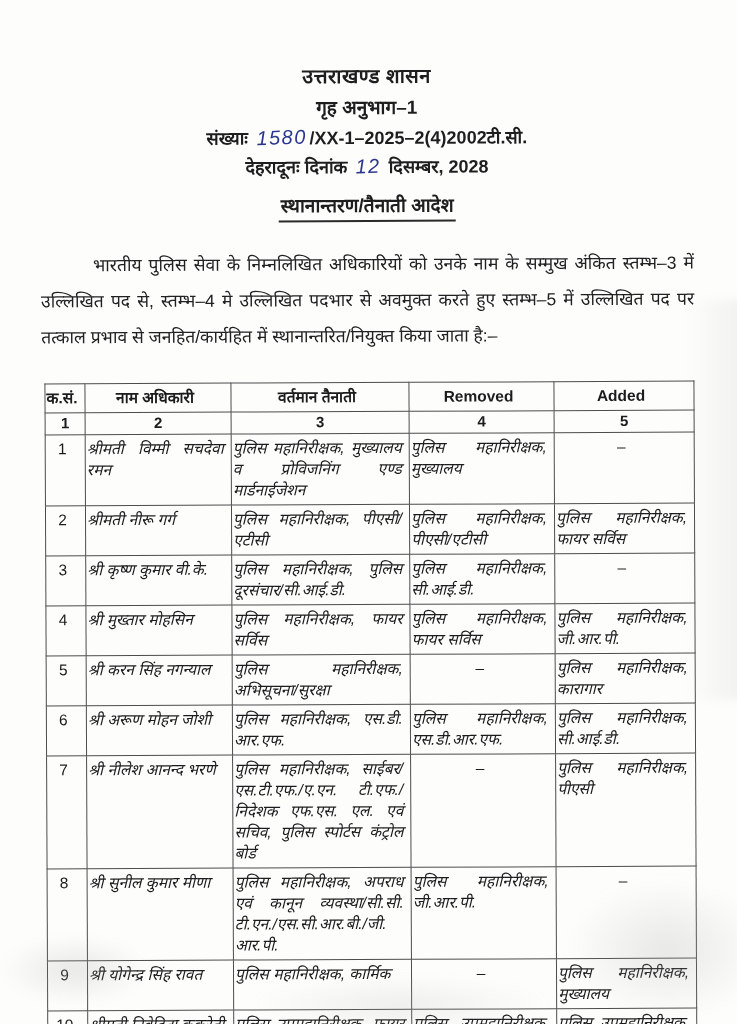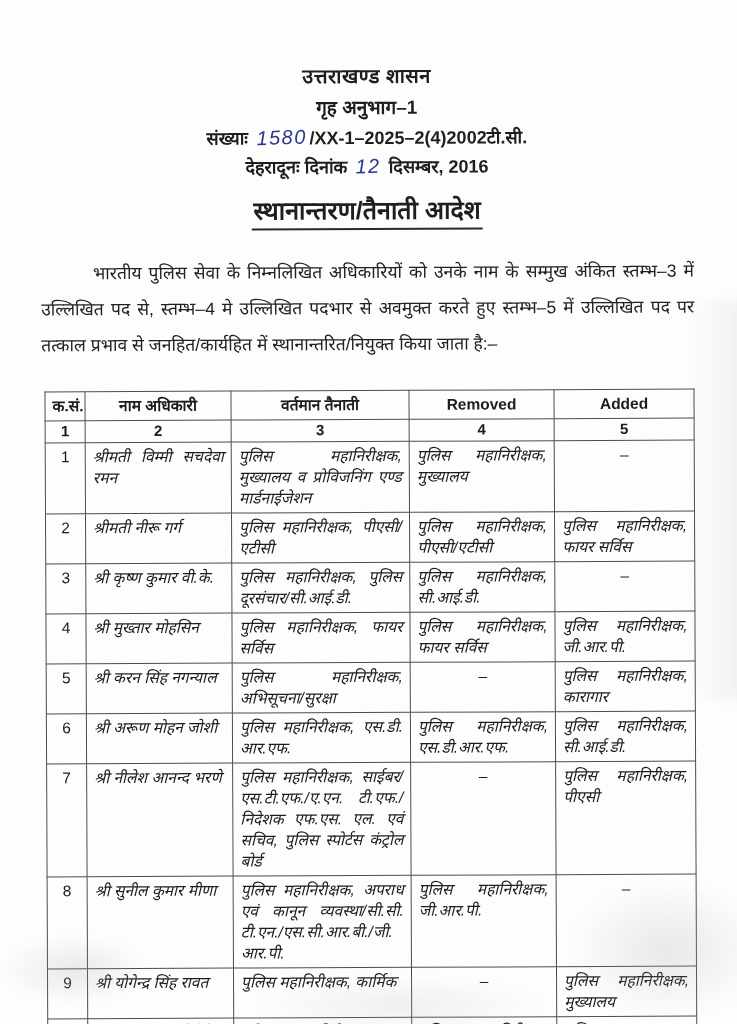--- a/index.html
+++ b/index.html
@@ -31,21 +31,21 @@
     font-style:italic;
     font-size:20px;
     letter-spacing:1.5px;
     transform:rotate(-2deg);
     padding:0 3px;
     font-weight:normal;
   }
   .order-title {
     display:inline-block;
     margin-top:14px;
-    font-size:25px;
+    font-size:19px;
     font-weight:bold;
     border-bottom:2.2px solid #2a2a2a;
     padding:0 2px 2px 2px;
   }
   
   .intro {
     margin:24px 42px 0 42px;
     font-size:17.5px;
     line-height:36px;
     text-align:justify;
@@ -57,21 +57,21 @@
     margin:28px 0 0 45px;
     border-collapse:collapse;
     width:649px;
     table-layout:fixed;
   }
   table.transfer th, table.transfer td {
     border:1.5px solid #4d4d4d;
     vertical-align:top;
     font-size:15.5px;
     line-height:21px;
-    padding:3px 7px 4px 7px;
+    padding:3px 7px 4px 1px;
     color:#1c1c1c;
     overflow:hidden;
   }
   th.h-hi { font-size:16px; font-weight:bold; text-align:center; padding:4px 2px; }
   th.h-en { font-size:17px; font-weight:bold; text-align:center; padding:4px 2px;margin-top:32px; }
   tr.colnums td { text-align:center; font-weight:bold; padding:1px 2px 2px 2px; font-size:15px; line-height:18px; }
   td.sn   { text-align:center; padding-left:2px; padding-right:2px; }
   td.just { text-align:justify;font-style:italic; }
   td.dash { text-align:center; }
   
@@ -92,21 +92,21 @@
 </head>
 <body>
 
 <div class="page">
   <div class="sheet">
 
     <div class="doc-header">
       <div class="org-name">उत्तराखण्ड शासन</div>
       <div class="dept-line">गृह अनुभाग–1</div>
       <div class="ref-line"><span>संख्याः</span> <span class="hand">1580</span><span>/XX-1–2025–2(4)2002टी.सी.</span></div>
-      <div class="date-line"><span>देहरादूनः दिनांक</span> <span class="hand">12</span> <span>दिसम्बर, 2016</span></div>
+      <div class="date-line"><span>देहरादूनः दिनांक</span> <span class="hand">12</span> <span>दिसम्बर, 2028</span></div>
       <div><span class="order-title">स्थानान्तरण/तैनाती आदेश</span></div>
     </div>
 
     <p class="intro">भारतीय पुलिस सेवा के निम्नलिखित अधिकारियों को उनके नाम के सम्मुख अंकित स्तम्भ–3 में उल्लिखित पद से, स्तम्भ–4 मे उल्लिखित पदभार से अवमुक्त करते हुए स्तम्भ–5 में उल्लिखित पद पर तत्काल प्रभाव से जनहित/कार्यहित में स्थानान्तरित/नियुक्त किया जाता है:–</p>
 
     <table class="transfer">
       <colgroup>
         <col style="width:40px">
           <col style="width:146px">
           <col style="width:178px">

